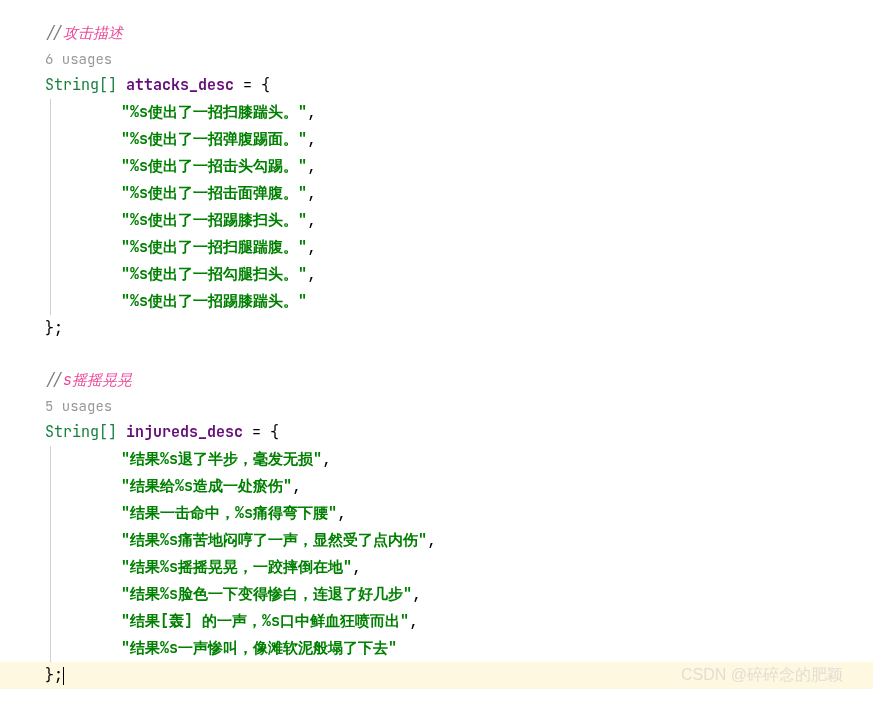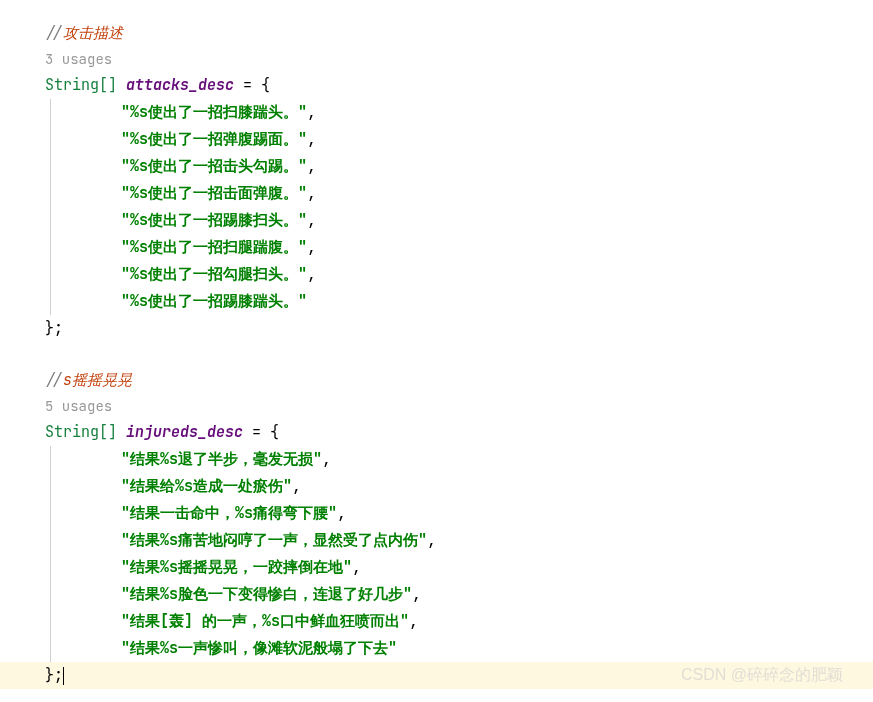--- a/index.html
+++ b/index.html
@@ -13,33 +13,32 @@
       position: relative;
     }
     .code-line {
       white-space: pre;
     }
     .comment {
       color: #808080;
       font-style: italic;
     }
     .comment-text {
-      color: #c2410c;
+      color: #ec4899;
     }
     .usages {
       color: #999999;
       font-size: 14px;
     }
     .type {
       color: #15803d;
     }
     .identifier {
       color: #660e7a;
       font-weight: 600;
-      font-style: italic;
     }
     .operator {
       color: #000000;
     }
     .string {
       color: #008000;
       font-weight: 600;
     }
     .comma {
       color: #000000;
@@ -76,21 +75,21 @@
       height: 1.2em;
       display: inline-block;
       vertical-align: middle;
     }
   </style>
 </head>
 <body>
 
 <div class="code-line"><span class="comment">//</span><span class="comment comment-text">攻击描述</span></div>
 
-<div class="code-line usages">3 usages</div>
+<div class="code-line usages">6 usages</div>
 
 <div class="code-line"><span class="type">String[] </span><span class="identifier">attacks_desc</span><span class="operator"> = {</span></div>
 
 <div class="code-line indent-line"><span class="string">"%s使出了一招扫膝踹头。"</span><span class="comma">,</span></div>
 <div class="code-line indent-line"><span class="string">"%s使出了一招弹腹踢面。"</span><span class="comma">,</span></div>
 <div class="code-line indent-line"><span class="string">"%s使出了一招击头勾踢。"</span><span class="comma">,</span></div>
 <div class="code-line indent-line"><span class="string">"%s使出了一招击面弹腹。"</span><span class="comma">,</span></div>
 <div class="code-line indent-line"><span class="string">"%s使出了一招踢膝扫头。"</span><span class="comma">,</span></div>
 <div class="code-line indent-line"><span class="string">"%s使出了一招扫腿踹腹。"</span><span class="comma">,</span></div>
 <div class="code-line indent-line"><span class="string">"%s使出了一招勾腿扫头。"</span><span class="comma">,</span></div>

